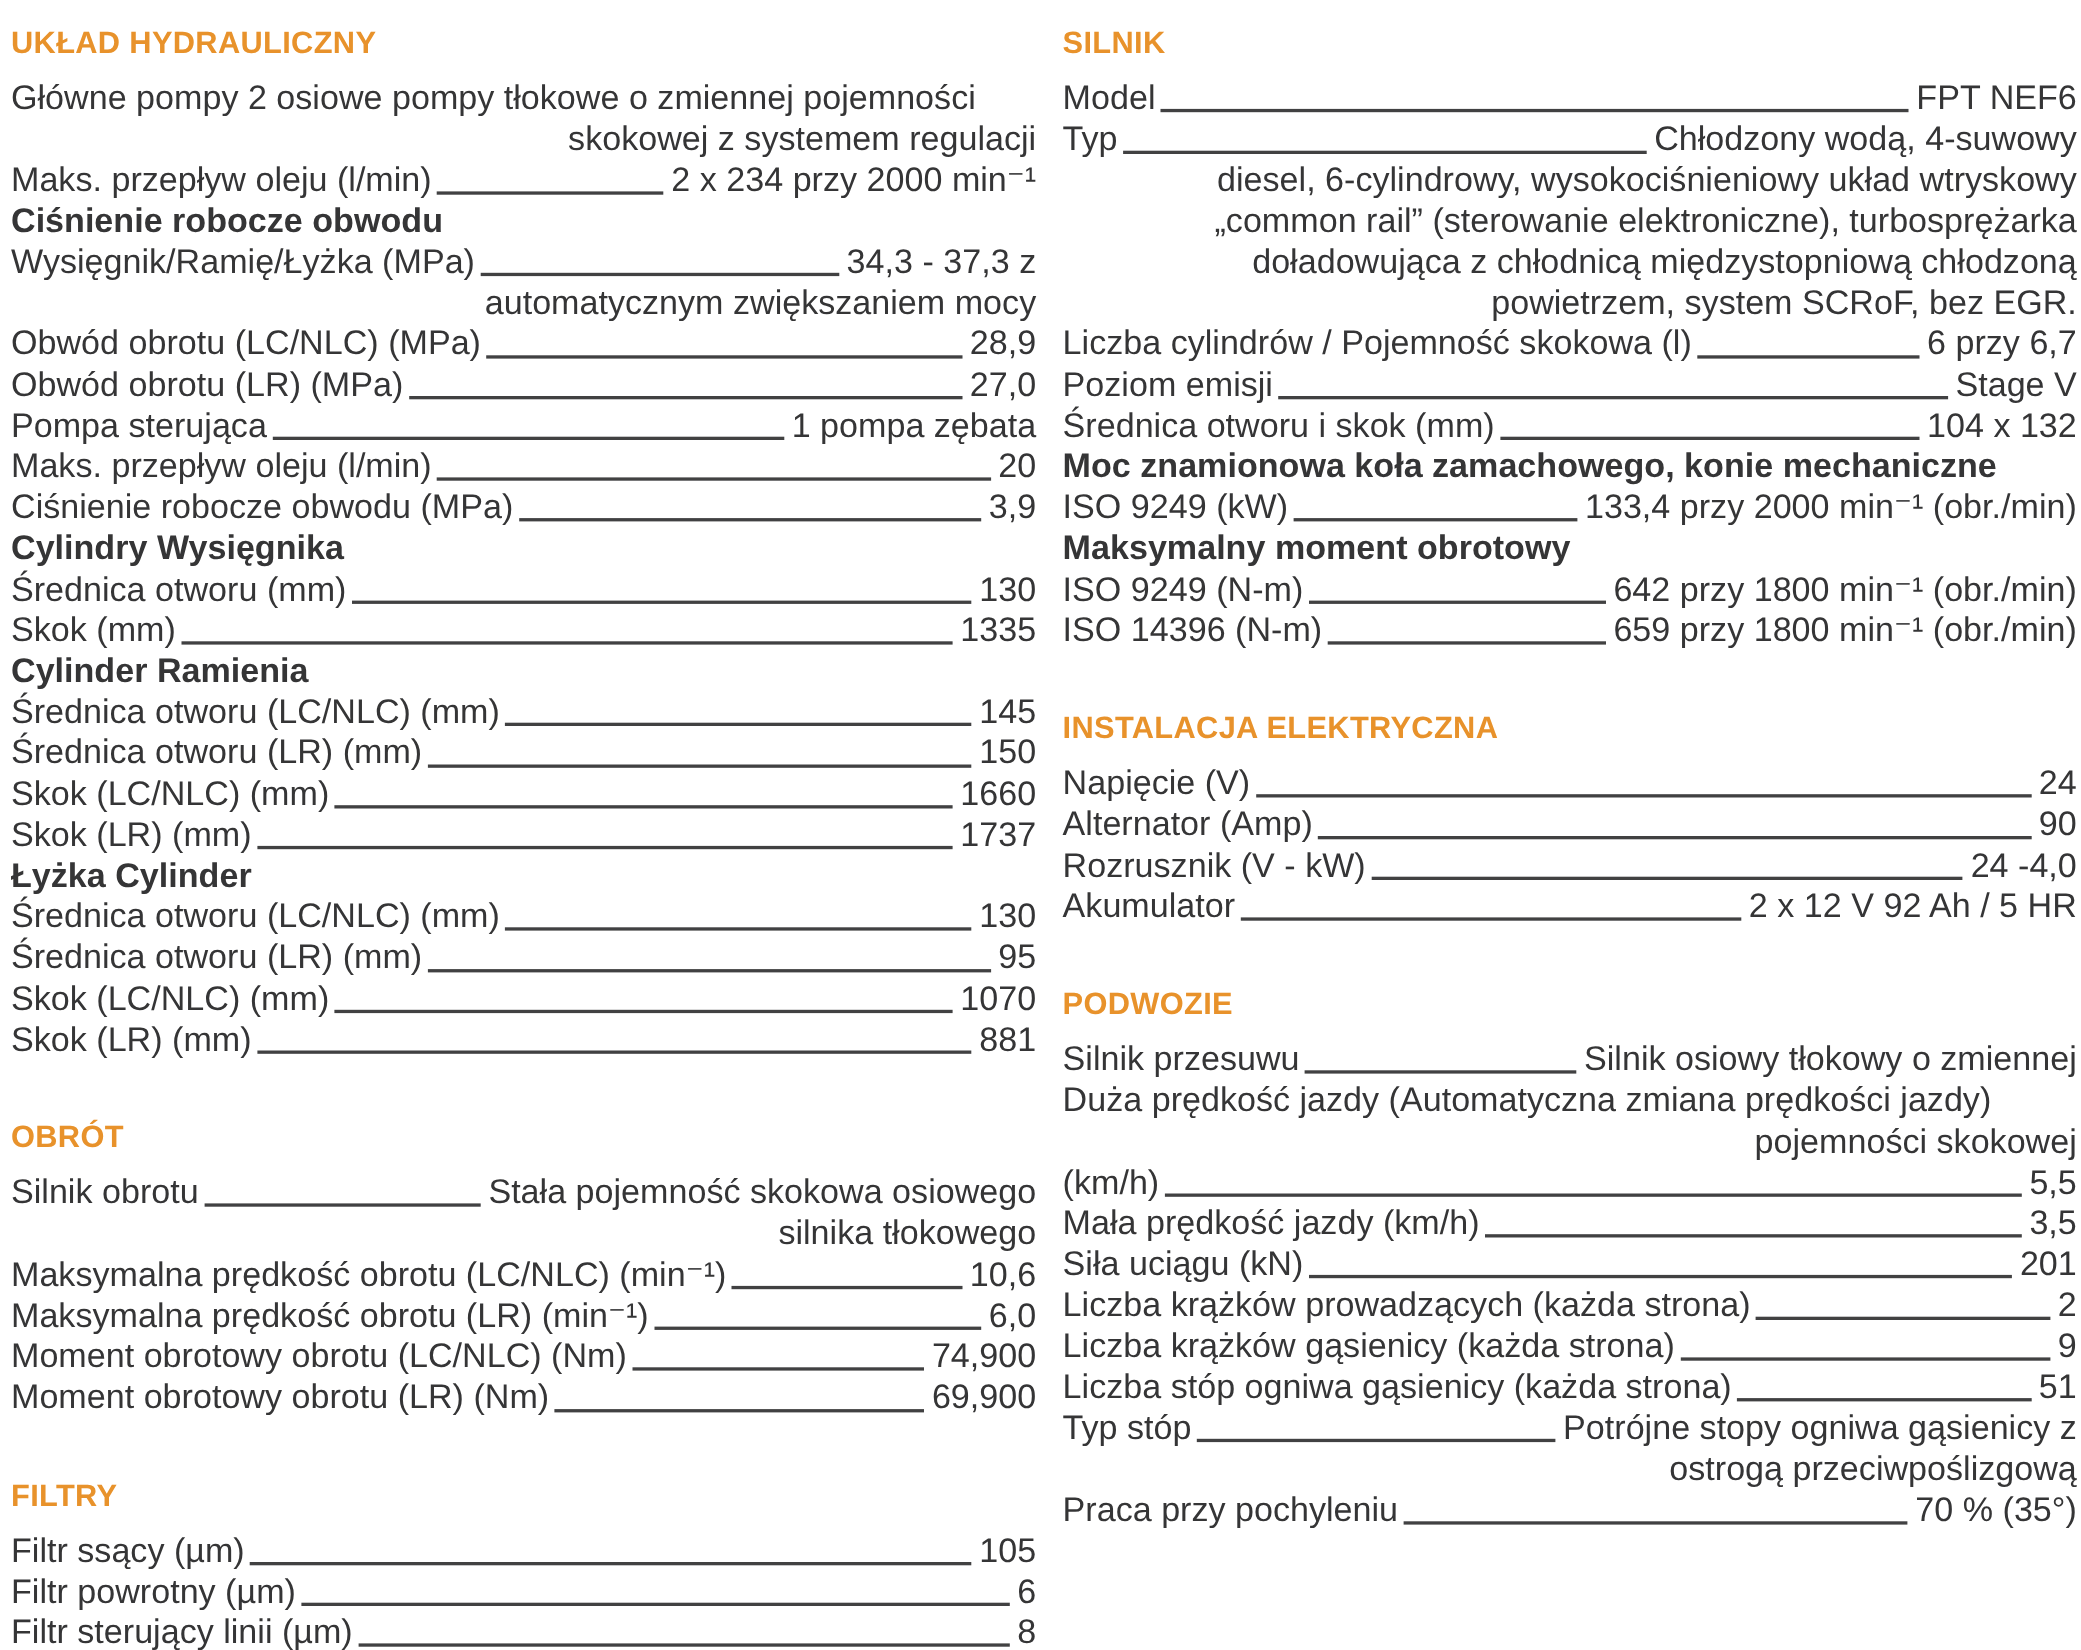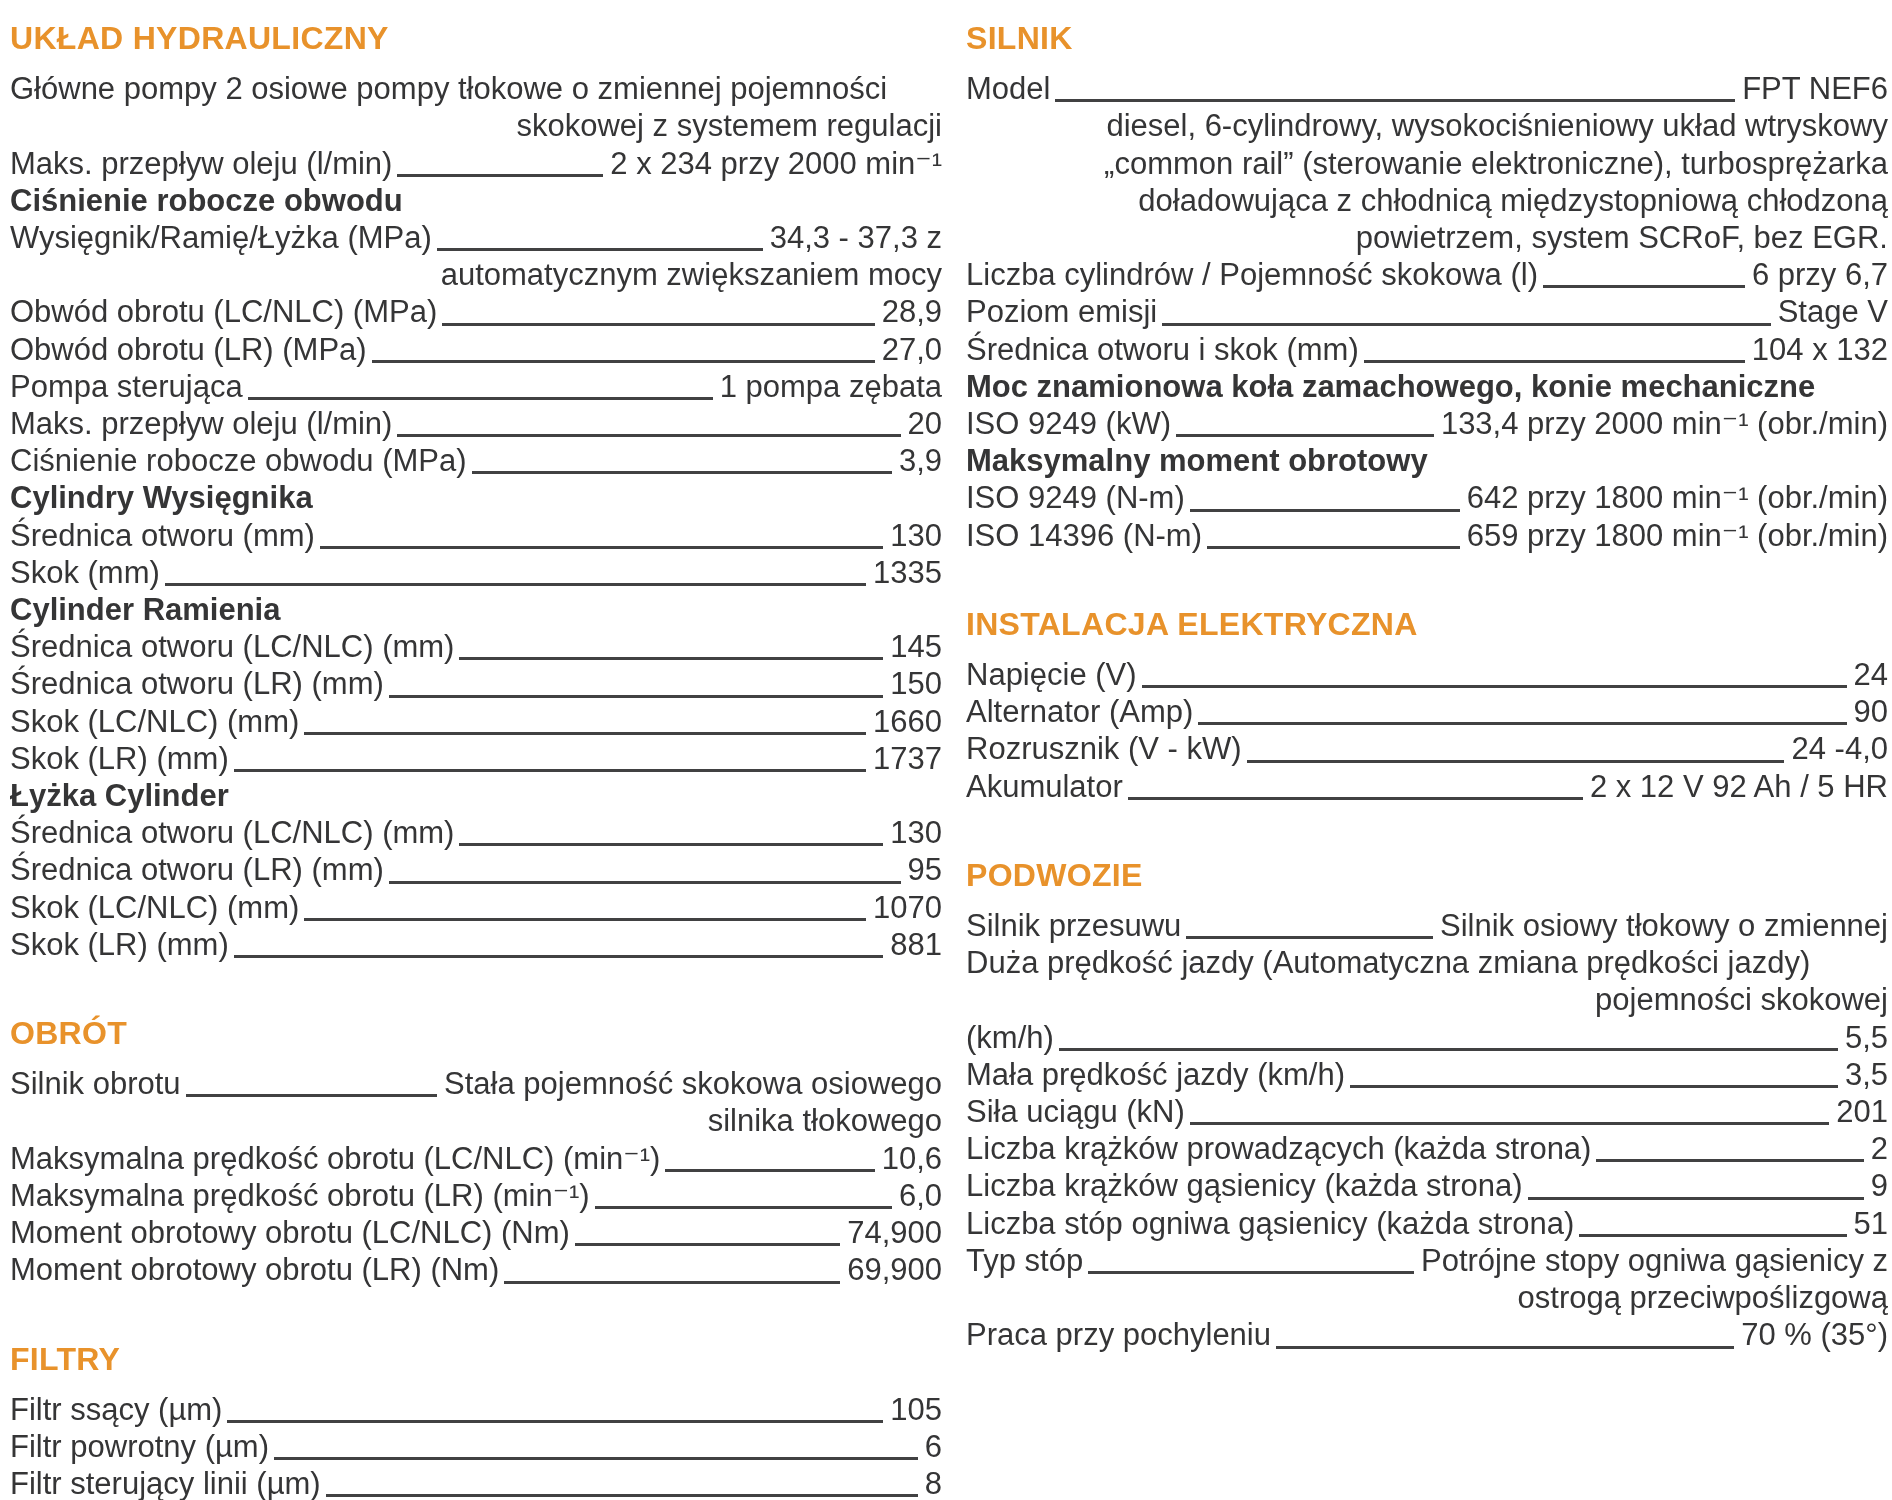--- a/index.html
+++ b/index.html
@@ -14,21 +14,21 @@
     font-family:"Liberation Sans","DejaVu Sans",sans-serif;
     font-size:31px;line-height:37.2px;color:var(--text);
   }
   .page{display:flex;gap:24px;padding:20px 14px 0 10px;}
   .col{flex:0 0 auto;}
   .col-left{width:932px;}
   .col-right{width:922px;}
   .spec-section{margin:0;}
   .spec-section:not(:first-child){margin-top:52px;}
   .sec-title{
-    margin:0 0 13px 0;font-size:32px;font-weight:bold;
+    margin:0 0 13px 0;font-size:28px;font-weight:bold;
     color:var(--accent);line-height:37.2px;letter-spacing:.3px;
   }
   .line{white-space:nowrap;}
   .line.right{text-align:right;}
   .line.bold{font-weight:bold;}
   .row{display:flex;align-items:center;}
   .lbl{white-space:nowrap;flex:0 0 auto;}
   .val{white-space:nowrap;flex:0 0 auto;}
   .leader{
     flex:1 1 auto;min-width:18px;align-self:flex-end;
@@ -185,20 +185,25 @@
       </section>
     </div>
   <div class="col col-right">
       <section class="spec-section">
         <h2 class="sec-title">SILNIK</h2>
         <div class="row">
           <span class="lbl">Model</span>
           <span class="leader"></span>
           <span class="val">FPT NEF6</span>
         </div>
+        <div class="row">
+          <span class="lbl">Typ</span>
+          <span class="leader"></span>
+          <span class="val">Chłodzony wodą, 4-suwowy</span>
+        </div>
         <div class="line right">diesel, 6-cylindrowy, wysokociśnieniowy układ wtryskowy</div>
         <div class="line right">„common rail” (sterowanie elektroniczne), turbosprężarka</div>
         <div class="line right">doładowująca z chłodnicą międzystopniową chłodzoną</div>
         <div class="line right">powietrzem, system SCRoF, bez EGR.</div>
         <div class="row">
           <span class="lbl">Liczba cylindrów / Pojemność skokowa (l)</span>
           <span class="leader"></span>
           <span class="val">6 przy 6,7</span>
         </div>
         <div class="row">

